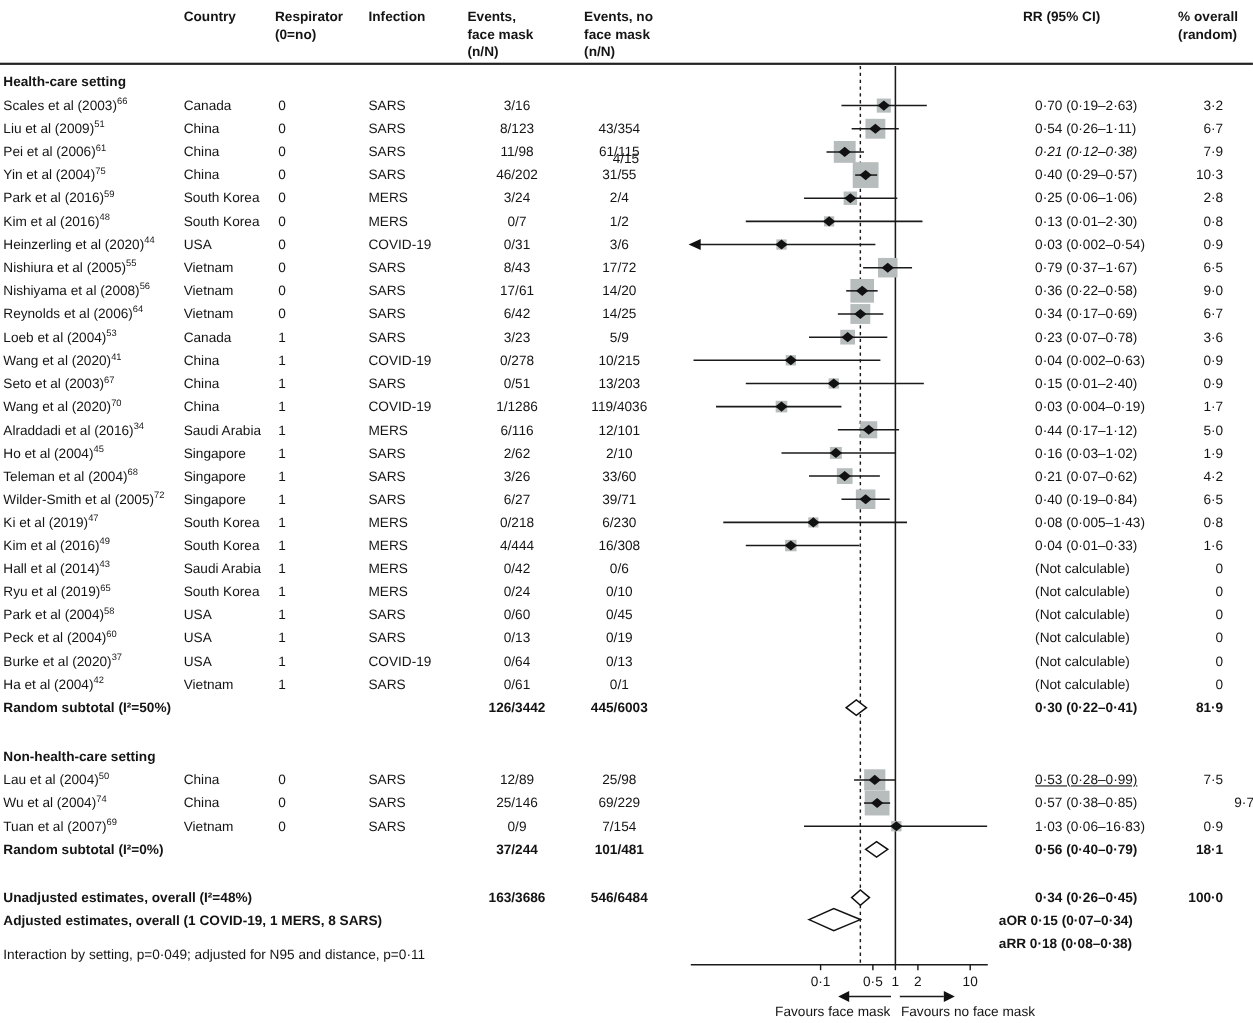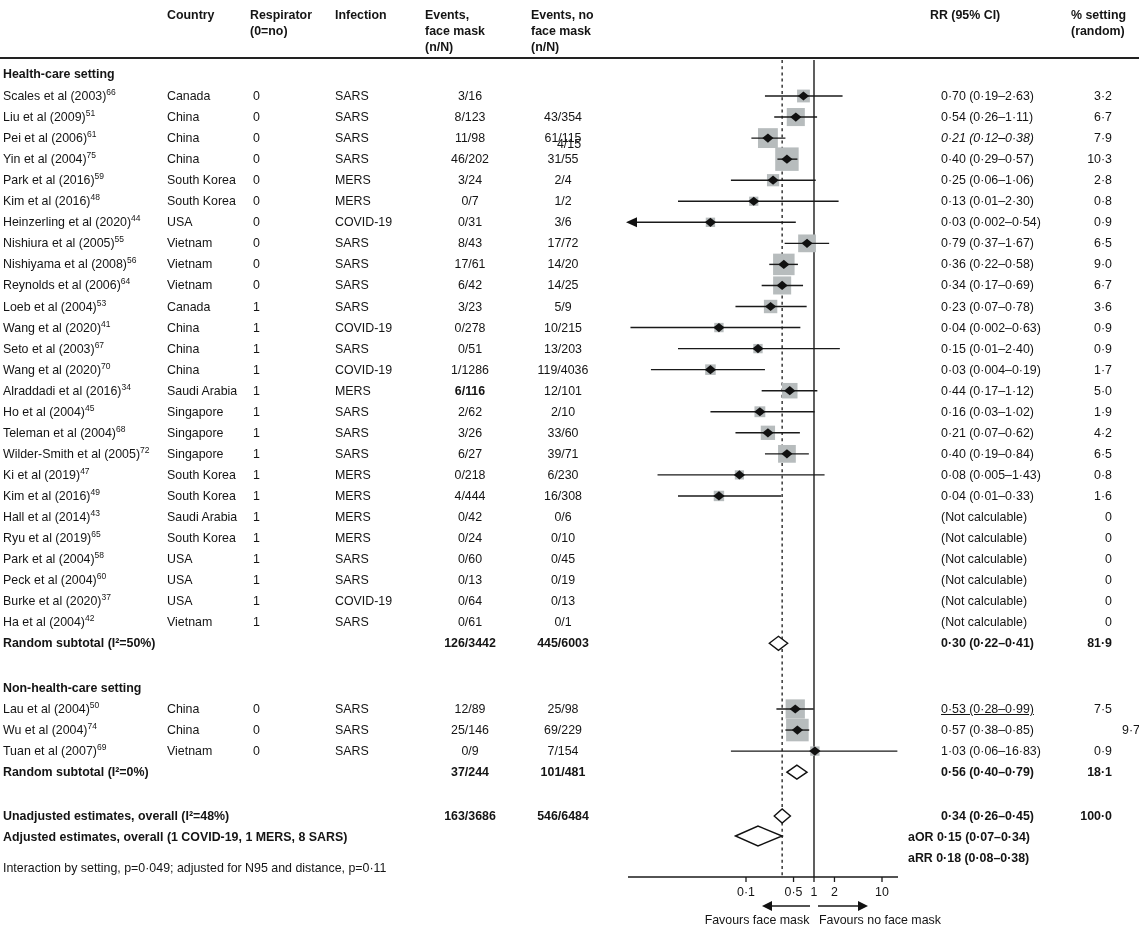--- a/index.html
+++ b/index.html
@@ -22,21 +22,21 @@
   <div class="hdr" style="left:250px">Respirator
 (0=no)</div>
   <div class="hdr" style="left:335px">Infection</div>
   <div class="hdr" style="left:425px">Events,
 face mask
 (n/N)</div>
   <div class="hdr" style="left:531px">Events, no
 face mask
 (n/N)</div>
   <div class="hdr" style="left:930px">RR (95% CI)</div>
-  <div class="hdr" style="left:1071px">% setting
+  <div class="hdr" style="left:1071px">% overall
 (random)</div>
   <div class="rule"></div>
   <svg id="plot" width="1139" height="930">
       <line x1="782.1405663588733" y1="60" x2="782.1405663588733" y2="877" stroke="#1a1a1a" stroke-width="1.3" stroke-dasharray="3,3.2"></line>
       <line x1="814" y1="60" x2="814" y2="877" stroke="#1a1a1a" stroke-width="1.4"></line>
       <rect x="797.0666667209695" y="89.6" width="12.8" height="12.8" fill="#b7bcbd"></rect>
       <rect x="786.7777756679619" y="108.02499999999999" width="18.05" height="18.05" fill="#b7bcbd"></rect>
       <rect x="757.9859120419065" y="128.17499999999998" width="19.85" height="19.85" fill="#b7bcbd"></rect>
       <rect x="775.2150794103014" y="147.425" width="23.450000000000003" height="23.450000000000003" fill="#b7bcbd"></rect>
       <rect x="766.9599205896985" y="174.1" width="12.2" height="12.2" fill="#b7bcbd"></rect>
@@ -238,21 +238,21 @@
       <div class="cell" style="left: 253px; top: 361.65px;">1</div>
       <div class="cell" style="left: 335px; top: 361.65px;">COVID-19</div>
       <div class="cell ctr" style="left: 420px; top: 361.65px; width: 100px;">1/1286</div>
       <div class="cell ctr" style="left: 513px; top: 361.65px; width: 100px;">119/4036</div>
       <div class="cell" style="left: 941px; top: 361.65px;">0·03 (0·004–0·19)</div>
       <div class="cell rgt" style="left: 1032px; top: 361.65px; width: 80px;">1·7</div>
       <div class="cell" style="left: 3px; top: 382.7px;">Alraddadi et al (2016)<sup>34</sup></div>
       <div class="cell" style="left: 167px; top: 382.7px;">Saudi Arabia</div>
       <div class="cell" style="left: 253px; top: 382.7px;">1</div>
       <div class="cell" style="left: 335px; top: 382.7px;">MERS</div>
-      <div class="cell ctr" style="left: 420px; top: 382.7px; width: 100px; font-weight: bold;">6/116</div>
+      <div class="cell ctr" style="left: 420px; top: 382.7px; width: 100px;">6/116</div>
       <div class="cell ctr" style="left: 513px; top: 382.7px; width: 100px;">12/101</div>
       <div class="cell" style="left: 941px; top: 382.7px;">0·44 (0·17–1·12)</div>
       <div class="cell rgt" style="left: 1032px; top: 382.7px; width: 80px;">5·0</div>
       <div class="cell" style="left: 3px; top: 403.75px;">Ho et al (2004)<sup>45</sup></div>
       <div class="cell" style="left: 167px; top: 403.75px;">Singapore</div>
       <div class="cell" style="left: 253px; top: 403.75px;">1</div>
       <div class="cell" style="left: 335px; top: 403.75px;">SARS</div>
       <div class="cell ctr" style="left: 420px; top: 403.75px; width: 100px;">2/62</div>
       <div class="cell ctr" style="left: 513px; top: 403.75px; width: 100px;">2/10</div>
       <div class="cell" style="left: 941px; top: 403.75px;">0·16 (0·03–1·02)</div>

